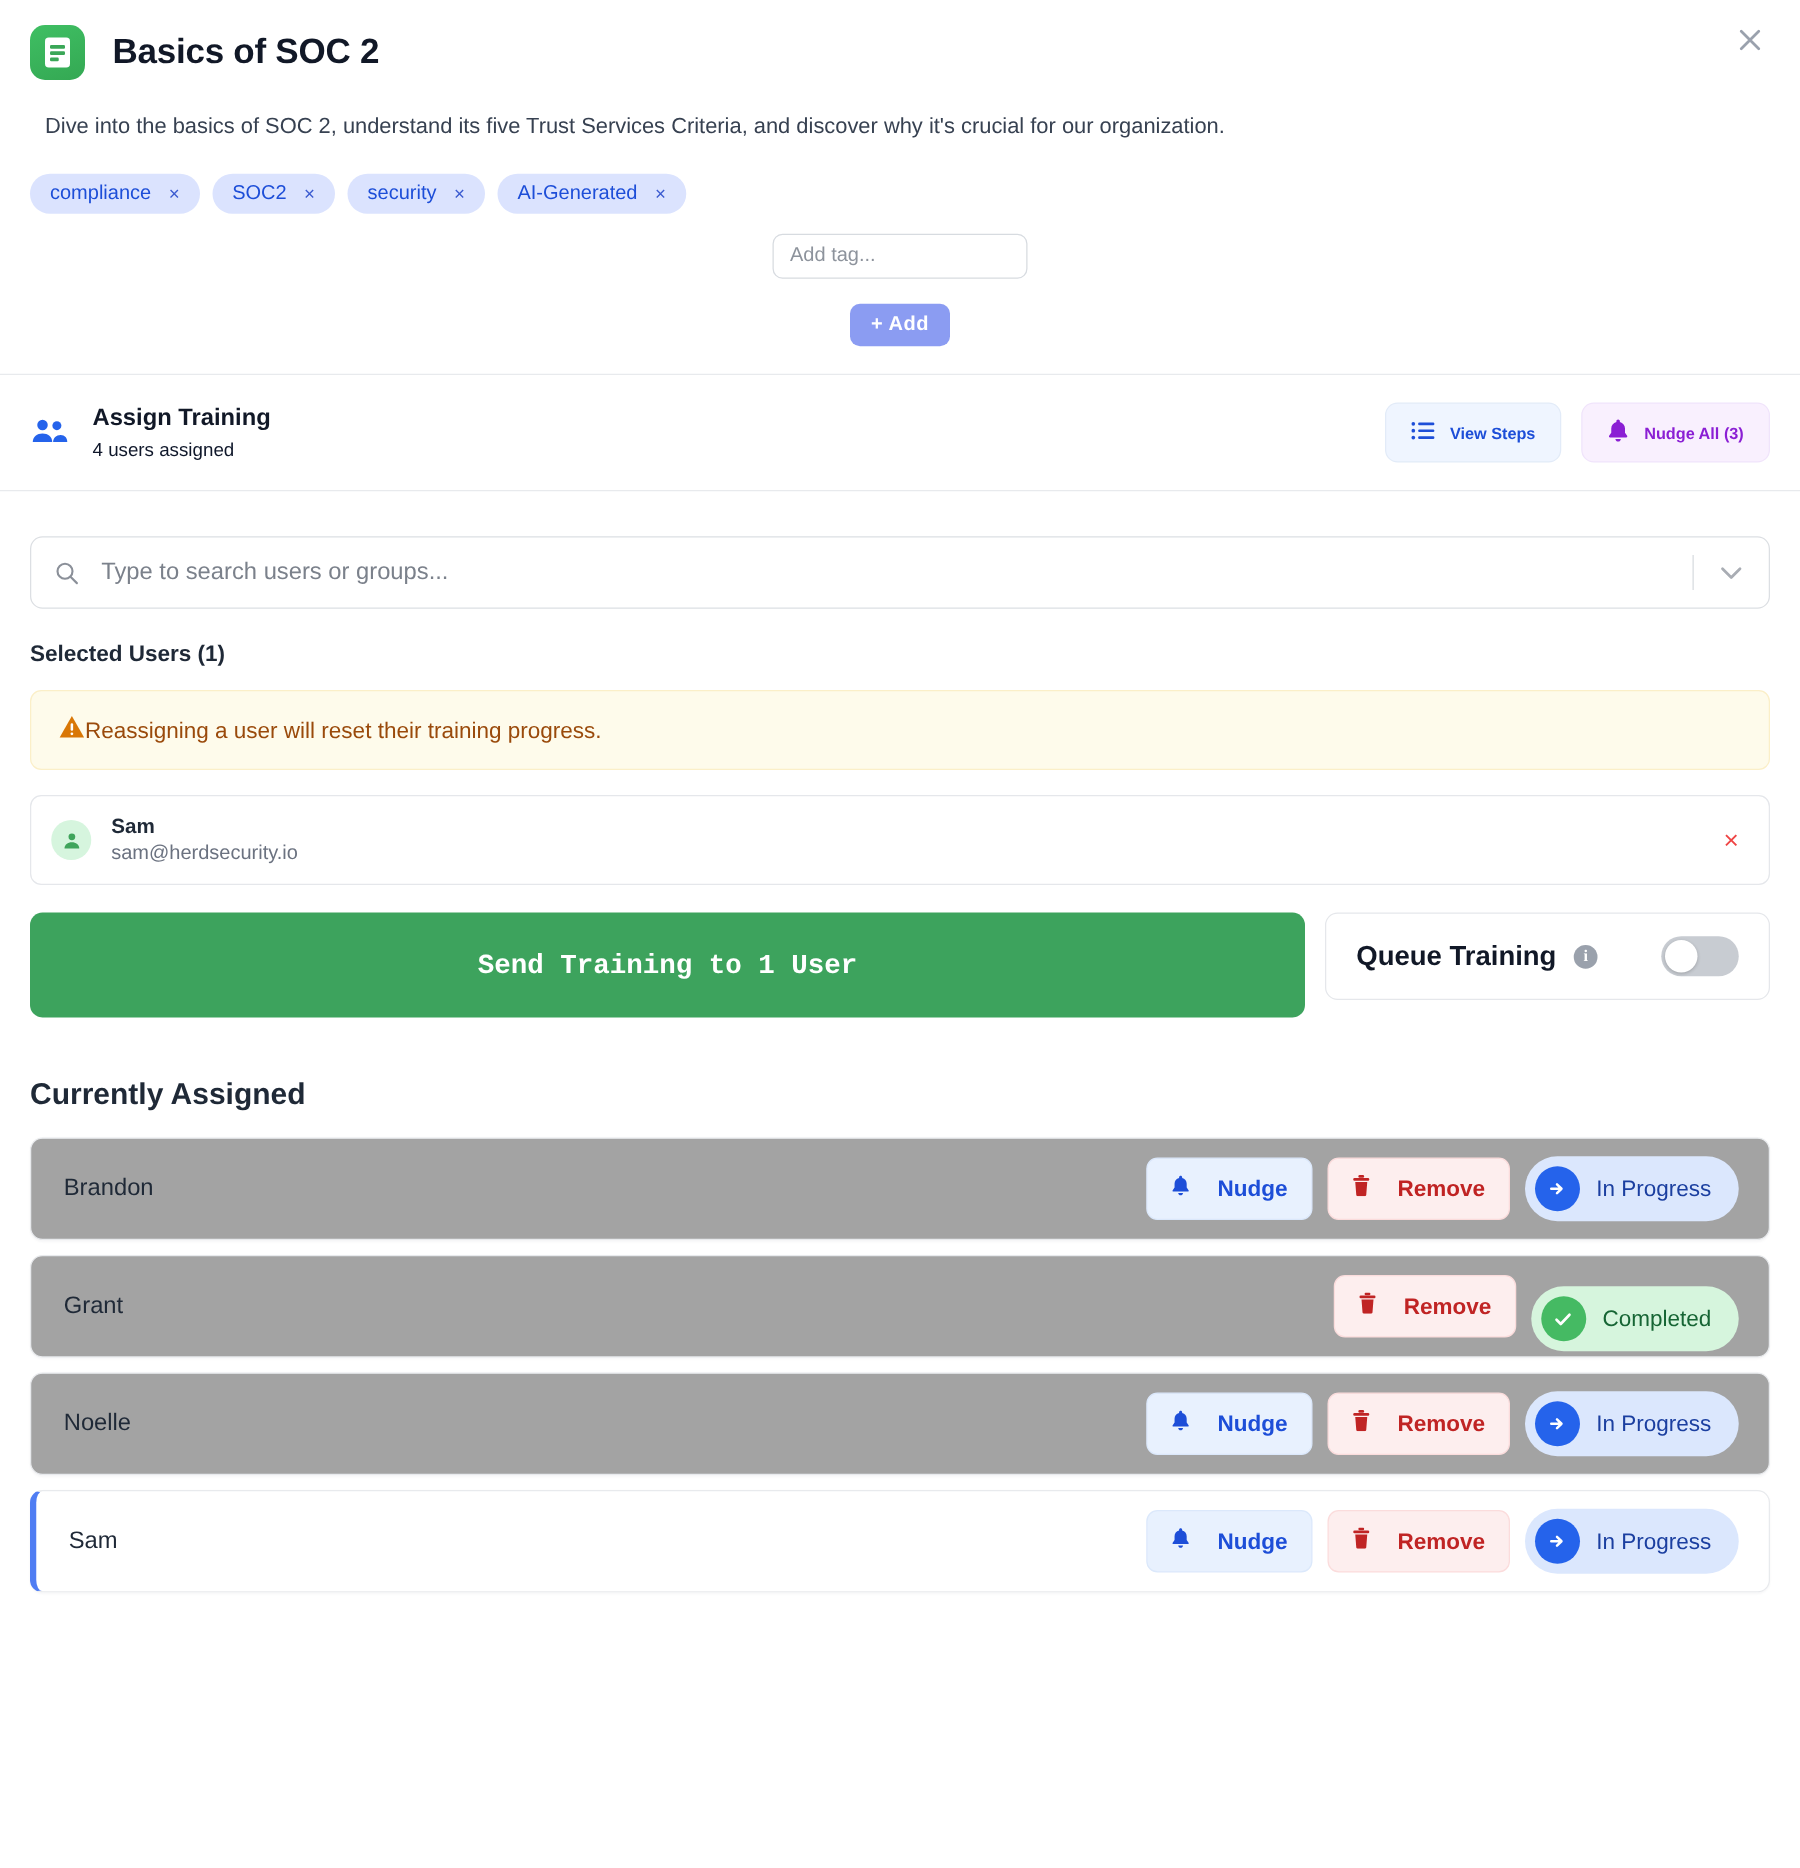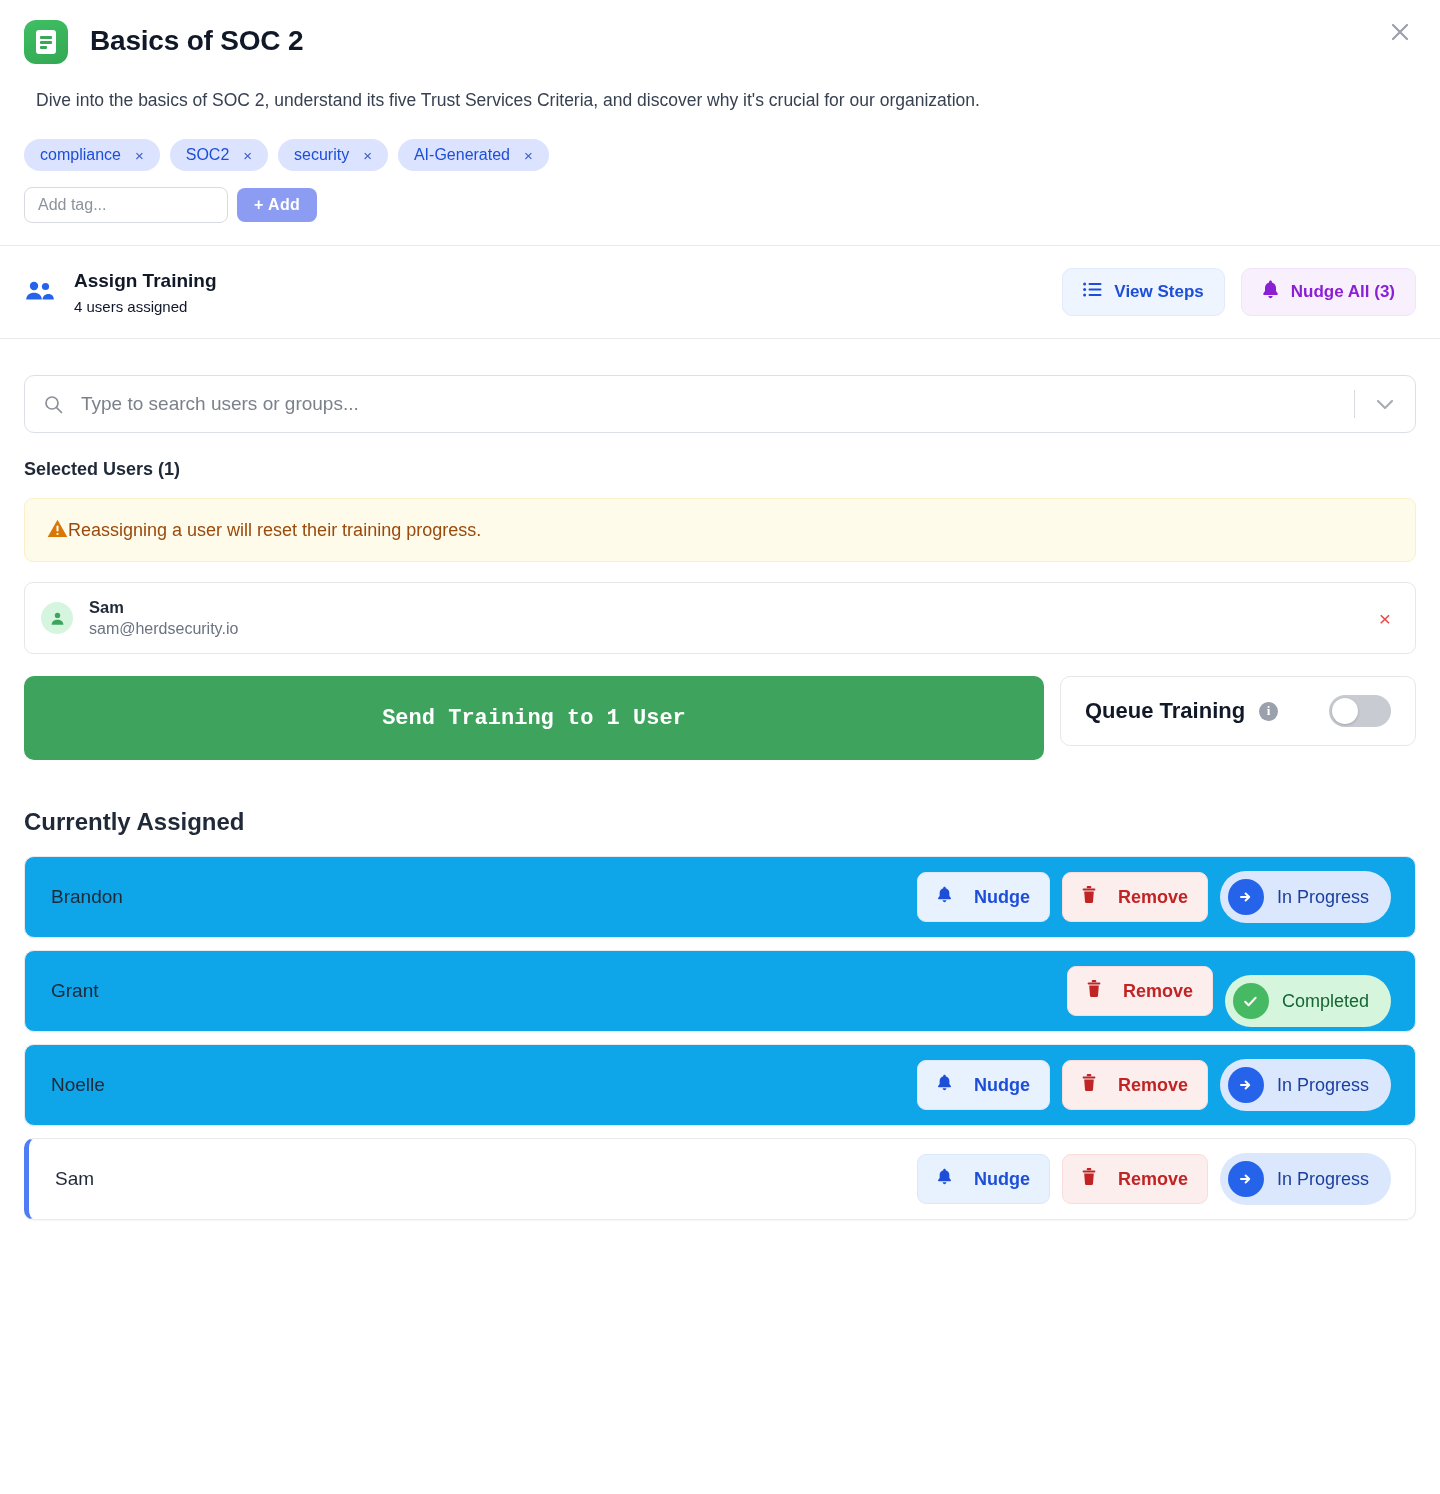--- a/index.html
+++ b/index.html
@@ -91,22 +91,23 @@
   }
   .tag .tx {
     font-size: 15px;
     color: #3b5bd0;
     line-height: 1;
   }
 
   .tag-input-row {
     display: flex;
     align-items: center;
-    gap: 9px;
+    gap: 20px;
     padding: 16px 24px 0 24px;
+    flex-direction: column;
   }
   .tag-input {
     width: 204px;
     height: 36px;
     border: 1px solid #d7dbe0;
     border-radius: 8px;
     padding: 0 13px;
     font-size: 16px;
     font-family: inherit;
     color: #374151;
@@ -154,21 +155,21 @@
     margin-top: 4px;
   }
   .assign-right { margin-left: auto; display: flex; gap: 16px; }
   .btn-outline {
     display: inline-flex;
     align-items: center;
     gap: 12px;
     height: 48px;
     padding: 0 20px;
     border-radius: 10px;
-    font-size: 17px;
+    font-size: 13px;
     font-weight: bold;
     font-family: inherit;
     cursor: pointer;
     border: 1px solid transparent;
   }
   .btn-steps { background: #eff5ff; border-color: #e2ebf8; color: #1d4ed8; }
   .btn-nudgeall { background: #f9f0fe; border-color: #f0e4fb; color: #8b1fd4; }
 
   
   .body-pad { padding: 0 24px; }
@@ -310,21 +311,21 @@
     margin-top: 48px;
     font-size: 24px;
     font-weight: bold;
     color: #1f2937;
   }
   .rows { margin-top: 20px; display: flex; flex-direction: column; gap: 12px; }
   .row {
     height: 82px;
     border: 1px solid #e8eaed;
     border-radius: 10px;
-    background: #0ea5e9;
+    background: #a3a3a3;
     display: flex;
     align-items: center;
     padding: 0 24px 0 26px;
     box-shadow: 0 1px 2px rgba(16,24,40,.04);
   }
   .row.active {
     background: #ffffff;
     border-left: 5px solid #4f7df3;
     padding-left: 26px;
   }

